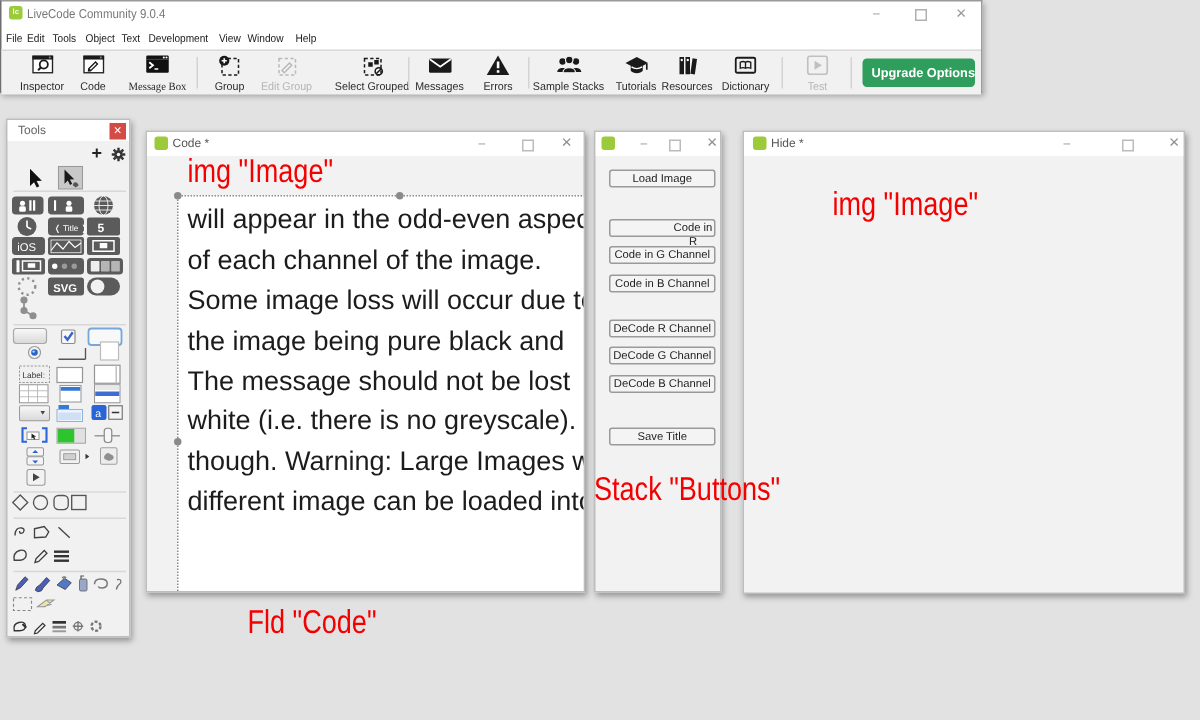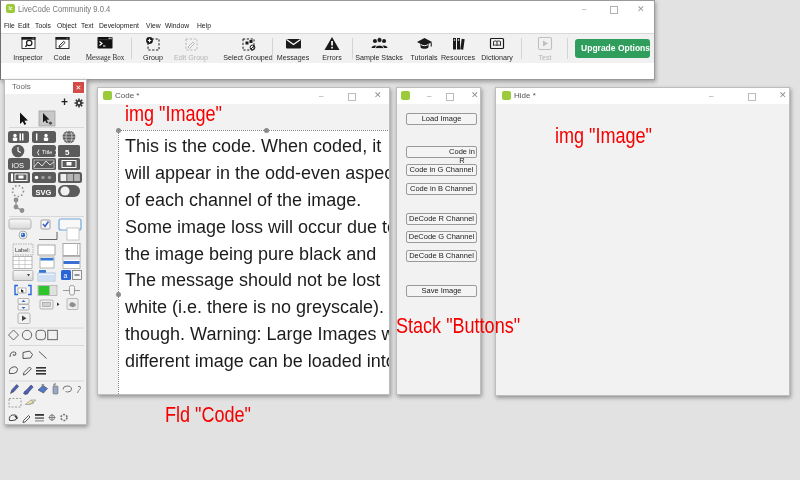--- a/index.html
+++ b/index.html
@@ -15,21 +15,21 @@
   .titem{position:absolute;top:2px;width:60px;text-align:center;font-size:8.5px;color:#2a2a2a;}
   .titem svg{display:block;margin:0 auto;}
   .titem span{position:absolute;top:17px;left:0;right:0;white-space:nowrap;font-size:7.5px;transform:scaleX(0.95);transform-origin:50% 0;}
   .titem.gray span{color:#b5b5b5;}
   .tsep{position:absolute;top:4px;width:1px;height:21px;background:#d4d4d4;}
   .sbtn{position:absolute;left:9px;width:71px;height:12px;background:#f4f4f4;border:1px solid #9a9a9a;border-radius:2px;box-sizing:border-box;font-size:7.5px;color:#222;text-align:center;line-height:9.5px;}
 </style>
 </head>
 <body>
 
-<div id="mainwin" class="abs" style="left:0;top:0;width:655px;height:80px;background:#fff;border:1px solid #9a9a9a;border-left-color:#6e6e6e;box-sizing:border-box;box-shadow:1px 2px 4px rgba(0,0,0,0.3);">
+<div id="mainwin" class="abs" style="left:0;top:0;width:655px;height:62px;background:#fff;border:1px solid #9a9a9a;border-left-color:#6e6e6e;box-sizing:border-box;box-shadow:1px 2px 4px rgba(0,0,0,0.3);">
 
   <div class="lcicon" style="left:5px;top:3px;">lc</div>
   <div class="abs" style="left:17px;top:0;font-size:8.5px;color:#777;line-height:16px;transform:scaleX(0.9);transform-origin:0 50%;white-space:nowrap;">LiveCode Community 9.0.4</div>
   <div class="wctl" style="left:581px;top:3px;">–</div>
   <div class="abs" style="left:609px;top:5px;width:6px;height:6px;border:1px solid #b0b0b0;"></div>
   <div class="wctl" style="left:636px;top:3px;font-size:9px;color:#999;">✕</div>
 
   <div id="menubar" class="abs" style="left:0;top:16px;width:100%;height:16px;font-size:7.5px;color:#1a1a1a;">
     <span class="abs m" style="left:3px;top:4px;">File</span>
     <span class="abs m" style="left:17px;top:4px;">Edit</span>
@@ -369,21 +369,20 @@
 <div id="codewin" class="win" style="left:97px;top:87px;width:293px;height:308px;padding-left:41px;">
   <div class="tbar"></div>
   <div class="lcicon" style="left:5px;top:3px;"></div>
   <div class="wtitle" style="left:17px;">Code *</div>
   <div class="wctl" style="left:221px;top:3px;">–</div>
   <div class="abs" style="left:250px;top:5px;width:6px;height:6px;border:1px solid #bbb;"></div>
   <div class="wctl" style="left:276px;top:2px;font-size:9px;">✕</div>
 
   <div class="abs" style="left:20px;top:42px;width:296px;height:400px;background:#fff;border:1px dotted #888;"></div>
   <div id="fldtext" class="abs" style="left:27px;top:45.2px;width:400px;font-size:18px;color:#1c1c1c;line-height:26.85px;white-space:nowrap;">
-    <div>This is the code. When coded, it</div>
     <div>will appear in the odd-even aspect</div>
     <div>of each channel of the image.</div>
     <div>Some image loss will occur due to</div>
     <div>the image being pure black and</div>
     <div>The message should not be lost</div>
     <div>white (i.e. there is no greyscale).</div>
     <div>though. Warning: Large Images will</div>
     <div>different image can be loaded into</div>
   </div>
 
@@ -398,21 +397,21 @@
   <div class="wctl" style="left:30px;top:3px;">–</div>
   <div class="abs" style="left:49px;top:5px;width:6px;height:6px;border:1px solid #bbb;"></div>
   <div class="wctl" style="left:74px;top:2px;font-size:9px;">✕</div>
   <div class="sbtn" style="top:25.3px;">Load Image</div>
   <div class="sbtn" style="top:57.8px;padding-left:41px;">Code in R Channel</div>
   <div class="sbtn" style="top:75.8px;">Code in G Channel</div>
   <div class="sbtn" style="top:94.5px;">Code in B Channel</div>
   <div class="sbtn" style="top:124.7px;">DeCode R Channel</div>
   <div class="sbtn" style="top:143.3px;">DeCode G Channel</div>
   <div class="sbtn" style="top:161.7px;">DeCode B Channel</div>
-  <div class="sbtn" style="top:197.4px;">Save Image</div>
+  <div class="sbtn" style="top:197.4px;">Save Title</div>
 </div>
 
 <div id="hidewin" class="win" style="left:495px;top:87px;width:295px;height:309px;">
   <div class="tbar"></div>
   <div class="lcicon" style="left:6px;top:3px;"></div>
   <div class="wtitle" style="left:18px;">Hide *</div>
   <div class="wctl" style="left:213px;top:3px;">–</div>
   <div class="abs" style="left:252px;top:5px;width:6px;height:6px;border:1px solid #bbb;"></div>
   <div class="wctl" style="left:283px;top:2px;font-size:9px;">✕</div>
 </div>

